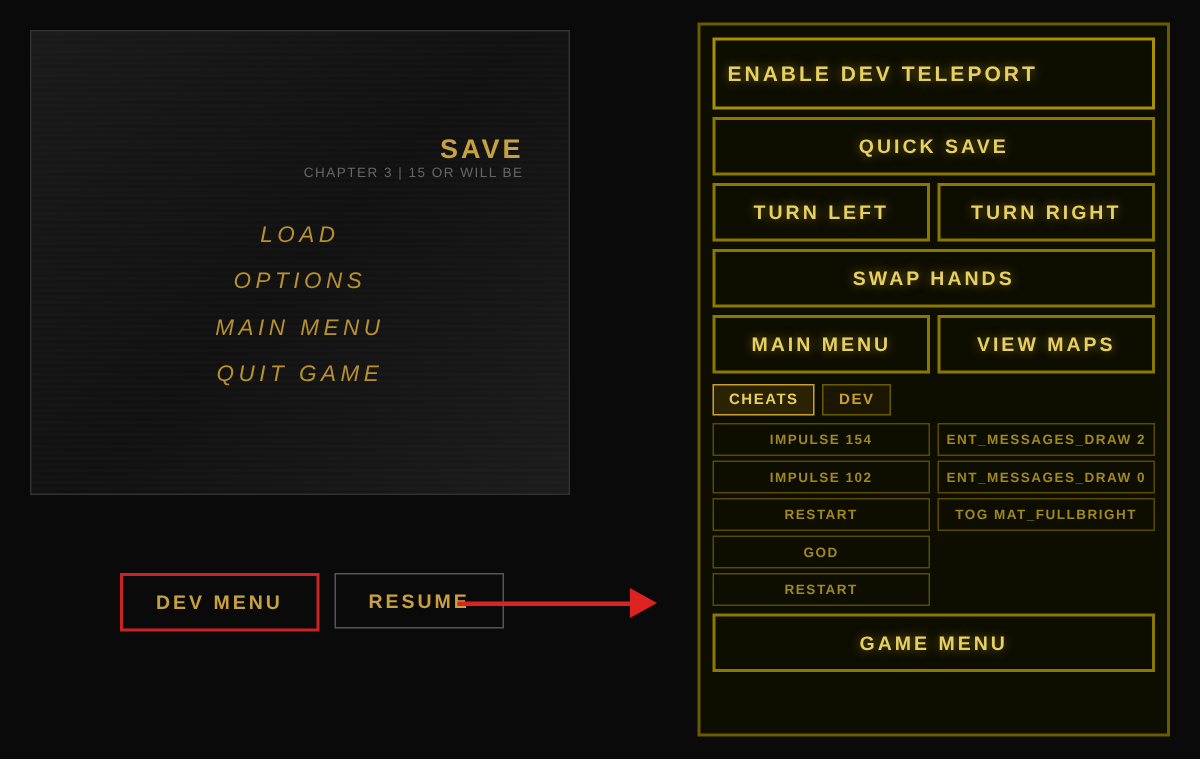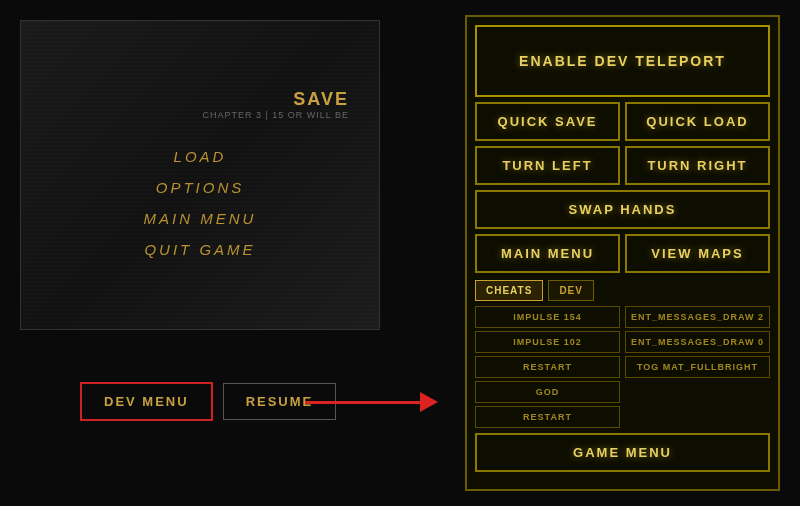--- a/index.html
+++ b/index.html
@@ -76,21 +76,21 @@
       padding: 3px 0;
     }
 
     
     .bottom-buttons {
       position: absolute;
       bottom: 85px;
       left: 80px;
       display: flex;
       gap: 10px;
-      align-items: center;
+      align-items: flex-start;
     }
 
     .dev-menu-btn {
       background: #0a0a0a;
       border: 2px solid #cc2222;
       color: #c8a040;
       font-size: 13px;
       font-weight: bold;
       letter-spacing: 2px;
       padding: 10px 22px;
@@ -222,23 +222,23 @@
       text-align: center;
     }
 
     .enable-dev-btn {
       background: #0d0d00;
       border: 2px solid #a89000;
       color: #e8d060;
       font-size: 14px;
       font-weight: bold;
       letter-spacing: 2px;
-      padding: 26px 8px;
-      cursor: pointer;
-      text-align: center;
+      padding: 14px 8px;
+      cursor: pointer;
+      text-align: left;
       text-shadow: 0 0 8px rgba(230, 200, 50, 0.5);
       width: 100%;
     }
 
     .enable-dev-btn em {
       font-style: normal;
       font-weight: 900;
     }
   </style>
 </head>
@@ -268,21 +268,20 @@
 </div>
 
 <div class="right-panel">
 
   <button class="enable-dev-btn">
     ENABLE <em>DEV</em> TELEPORT
   </button>
 
   <div class="dev-btn-row">
     <button class="dev-btn dev-btn-half">QUICK SAVE</button>
-    <button class="dev-btn dev-btn-half">QUICK LOAD</button>
   </div>
 
   <div class="dev-btn-row">
     <button class="dev-btn dev-btn-half">TURN LEFT</button>
     <button class="dev-btn dev-btn-half">TURN RIGHT</button>
   </div>
 
   <div class="dev-btn-row">
     <button class="dev-btn dev-btn-half">SWAP HANDS</button>
   </div>

